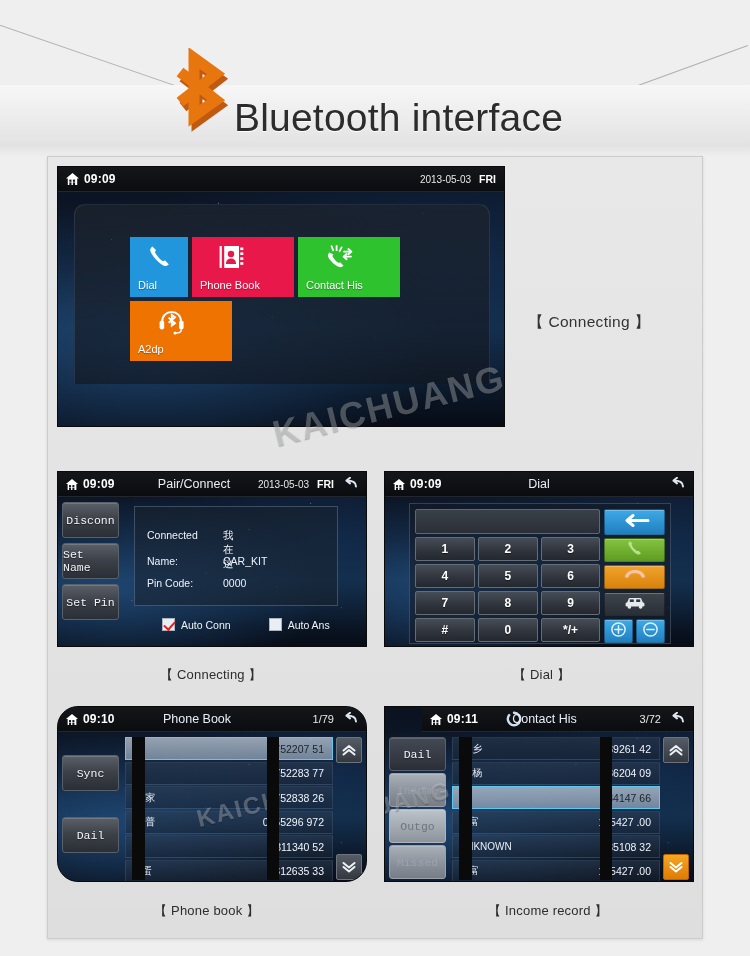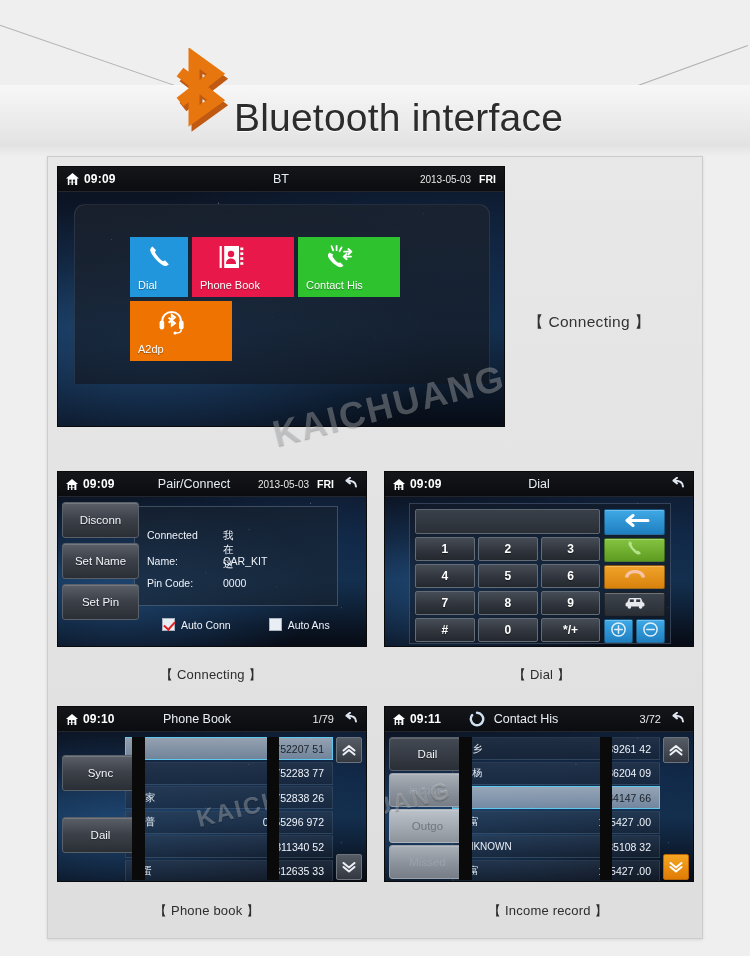--- a/index.html
+++ b/index.html
@@ -142,26 +142,27 @@
 
   
   .caption {
     position:absolute; font-size:13px; color:#2d2d2d; letter-spacing:.2px;
   }
 
   
   .mini { position:absolute; width: 310px; height: 176px; }
   .side-btns { position:absolute; left:4px; top:30px; display:flex; flex-direction:column; gap:5px; z-index:3; }
   .sbtn {
-    width: 77px; height: 36px; display:flex; align-items:center; justify-content:center;
+    width: 57px; height: 36px; display:flex; align-items:center; justify-content:center;
     font-size: 11.5px; color:#f1f4f8; cursor:pointer;
     background: linear-gradient(180deg,#5b6068 0%, #3c4149 48%, #2a2e35 100%);
     border:1px solid #5a6069; border-radius:3px;
     box-shadow: inset 0 1px 0 rgba(255,255,255,.16);
     text-shadow: 0 1px 1px rgba(0,0,0,.5);
+    font-family: Liberation Mono, monospace;
   }
   .sbtn.dim { color:#9aa2ad; background: linear-gradient(180deg,#aab0b8 0%, #8d949d 50%, #767d86 100%); border-color:#9aa1ab; text-shadow:none;}
   .sbtn.dim2 { color:#6f767f; background: linear-gradient(180deg,#bcc2c9 0%, #a4abb3 50%, #8c939b 100%); border-color:#aeb5bd; text-shadow:none;}
   .sbtn.active { background: linear-gradient(180deg,#444a54 0%,#2a2f37 100%); }
 
   
   .pair-panel {
     position:absolute; left:76px; top:34px; width:204px; height:100px;
     background: rgba(26,34,46,.55);
     border:1px solid rgba(140,160,190,.35);
@@ -273,21 +274,20 @@
         <span class="sb-home">
           <svg width="15" height="14" viewBox="0 0 15 14">
             <path d="M7.5 1 L14 6.4 L12.2 6.4 L12.2 13 L2.8 13 L2.8 6.4 L1 6.4 Z" fill="#ffffff"></path>
             <rect x="4.3" y="7.6" width="2.2" height="2.2" fill="#14161a"></rect>
             <rect x="7.9" y="7.6" width="2.2" height="2.2" fill="#14161a"></rect>
             <rect x="4.3" y="10.4" width="2.2" height="2.6" fill="#14161a"></rect>
             <rect x="7.9" y="10.4" width="2.2" height="2.6" fill="#14161a"></rect>
           </svg>
         </span>
         <span class="sb-time">09:09</span>
-        <span class="sb-title">BT</span>
         <span class="sb-right">
           <span class="sb-date">2013-05-03</span>
           <span class="sb-day">FRI</span>
         </span>
       </div>
 
       <div class="tiles">
         <div class="tile-row">
           <div class="tile c-dial">
             <span class="t-ico">
@@ -510,21 +510,21 @@
                   </svg>
                 </span>
               </div>
             </div>
           </div>
         </div>
       </div>
     </div>
     <div class="caption" style="left:465px; top:509px;">【 Dial 】</div>
 
-    <div class="screen mini" style="left:9px; top:549px;">
+    <div class="screen mini" style="left:9px; top:549px;border-radius:21px;">
       <div class="stars"></div>
 
       <div class="statusbar">
         <span class="sb-home">
           <svg width="14" height="13" viewBox="0 0 15 14">
             <path d="M7.5 1 L14 6.4 L12.2 6.4 L12.2 13 L2.8 13 L2.8 6.4 L1 6.4 Z" fill="#ffffff"></path>
             <rect x="4.3" y="7.6" width="2.2" height="2.2" fill="#14161a"></rect>
             <rect x="7.9" y="7.6" width="2.2" height="2.2" fill="#14161a"></rect>
             <rect x="4.3" y="10.4" width="2.2" height="2.6" fill="#14161a"></rect>
             <rect x="7.9" y="10.4" width="2.2" height="2.6" fill="#14161a"></rect>
@@ -587,21 +587,21 @@
         </div>
       </div>
 
       <div class="censor" style="left:74px; top:30px; width:13px; height:143px;"></div>
       <div class="censor" style="left:209px; top:30px; width:12px; height:143px;"></div>
 
       <div class="watermark wm-pb" style="left:138px; top:88px; font-size:24px;">KAICH</div>
     </div>
     <div class="caption" style="left:106px; top:745px;">【 Phone book 】</div>
 
-    <div class="screen mini" style="left:336px; top:549px;">
+    <div class="screen mini" style="left:336px; top:549px;padding-left:37px;">
       <div class="stars"></div>
 
       <div class="statusbar">
         <span class="sb-home">
           <svg width="14" height="13" viewBox="0 0 15 14">
             <path d="M7.5 1 L14 6.4 L12.2 6.4 L12.2 13 L2.8 13 L2.8 6.4 L1 6.4 Z" fill="#ffffff"></path>
             <rect x="4.3" y="7.6" width="2.2" height="2.2" fill="#14161a"></rect>
             <rect x="7.9" y="7.6" width="2.2" height="2.2" fill="#14161a"></rect>
             <rect x="4.3" y="10.4" width="2.2" height="2.6" fill="#14161a"></rect>
             <rect x="7.9" y="10.4" width="2.2" height="2.6" fill="#14161a"></rect>

